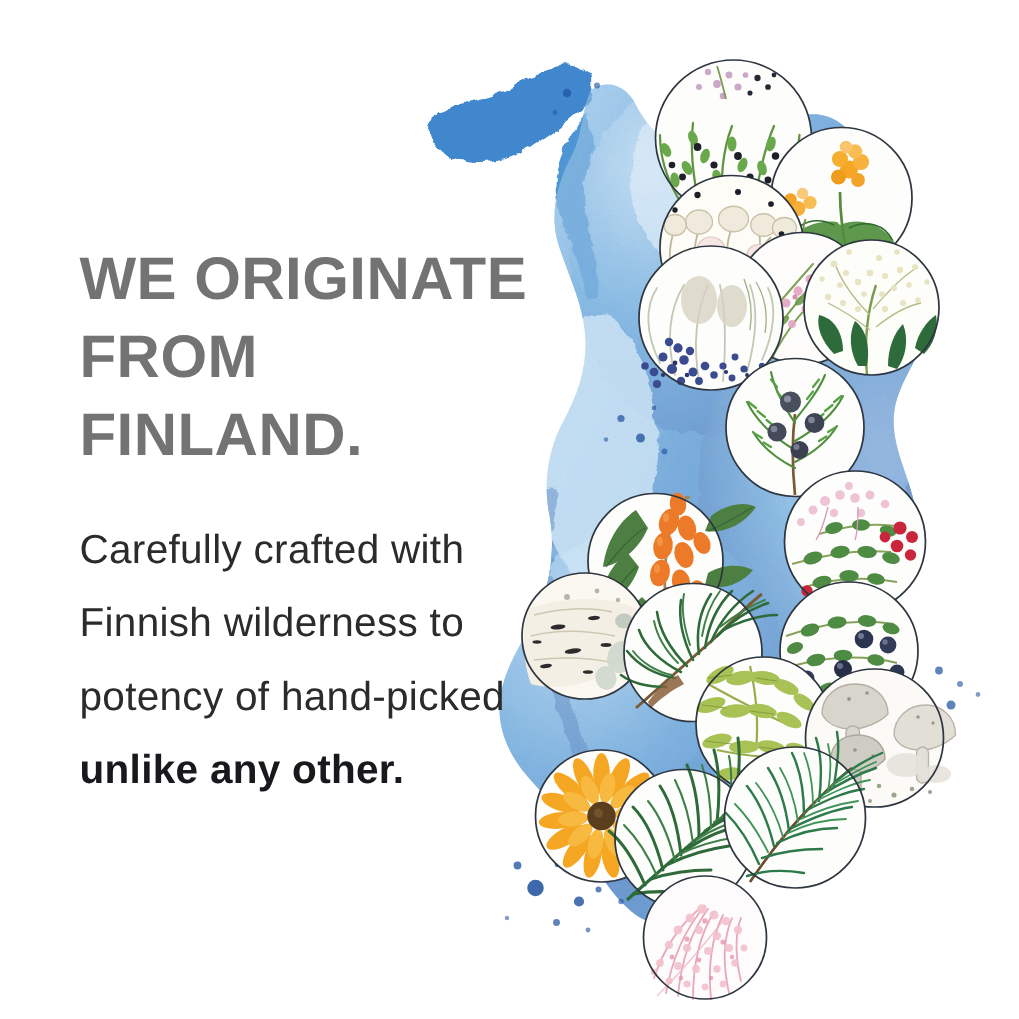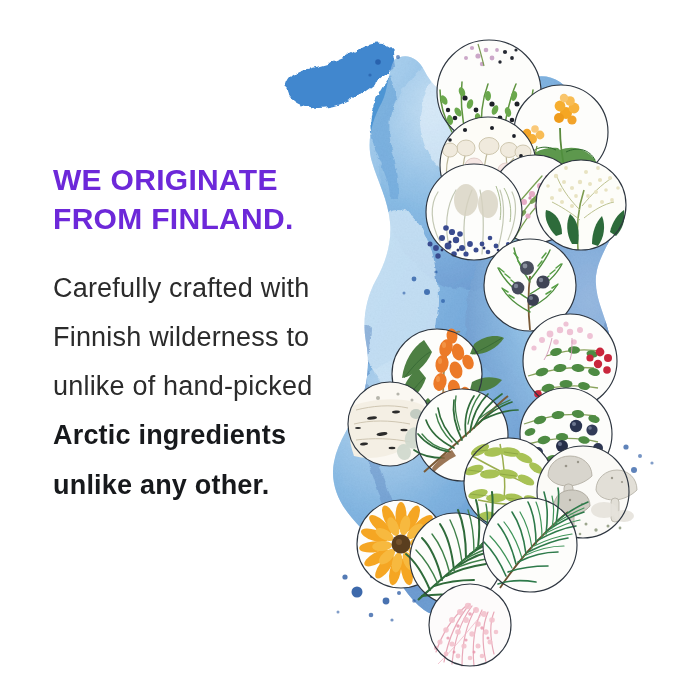--- a/index.html
+++ b/index.html
@@ -11,24 +11,24 @@
   }
   #stage{position:absolute;inset:0;width:679px;height:679px;background:#ffffff;}
 
   
   #text-col{
     position:absolute;left:53px;top:160px;width:300px;
   }
   #headline{
     font-family:"Liberation Sans","DejaVu Sans",sans-serif;
     font-weight:700;
-    font-size:30px;
+    font-size:40px;
     line-height:1.30;
     letter-spacing:0.3px;
-    color:#6d28d9;
+    color:#737373;
     margin:0 0 26px 0;
     white-space:pre-line;
   }
   #body-copy{
     font-family:"Liberation Sans","DejaVu Sans",sans-serif;
     font-size:27px;
     line-height:1.82;
     color:#2b2b2b;
     letter-spacing:0.2px;
   }
@@ -965,19 +965,18 @@
 
   </svg>
   </div>
 
   <div id="text-col">
     <h1 id="headline">WE ORIGINATE
 FROM FINLAND.</h1>
     <div id="body-copy">
         <span class="ln">Carefully crafted with</span>
         <span class="ln">Finnish wilderness to</span>
-        <span class="ln">unlike of hand-picked</span>
-        <span class="ln b">Arctic ingredients</span>
+        <span class="ln">potency of hand-picked</span>
         <span class="ln b">unlike any other.</span>
       </div>
   </div>
 
 </div>
 
 </body></html>

